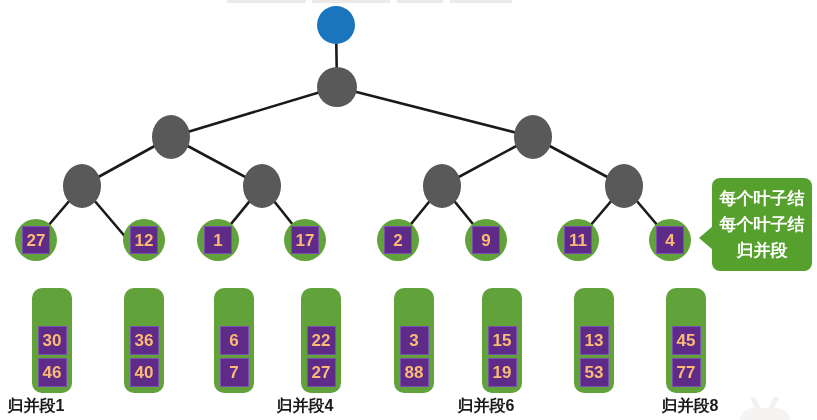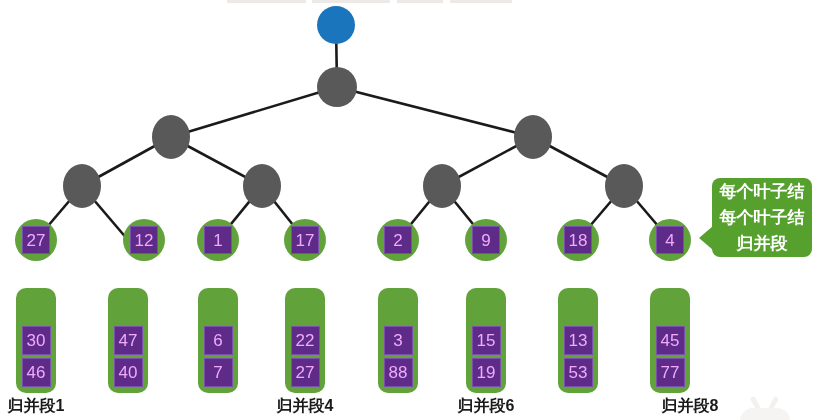--- a/index.html
+++ b/index.html
@@ -15,35 +15,35 @@
   .gnode{position:absolute;width:38px;height:44px;border-radius:50%;background:#595959;}
   .gnode.circle{width:40px;height:40px;}
   .root{position:absolute;width:38px;height:38px;border-radius:50%;background:#1b75bc;}
   .leaf{
     position:absolute;top:219px;width:42px;height:42px;border-radius:50%;background:#61a23b;
     display:flex;align-items:center;justify-content:center;
   }
   .sq{
     display:flex;align-items:center;justify-content:center;
     width:28px;height:28px;background:#5e2b89;border:1px solid #7b50ad;box-sizing:border-box;
-    color:#f0abfc;font-weight:400;font-size:17px;line-height:1;
+    color:#fdba74;font-weight:700;font-size:17px;line-height:1;
   }
   
   .capsule{
     position:absolute;top:288px;width:40px;height:105px;border-radius:10px;background:#61a23b;
-    display:flex;flex-direction:column;align-items:center;gap:3px;box-sizing:border-box;padding-top:38px;
+    display:flex;flex-direction:column;align-items:center;gap:3px;box-sizing:border-box;padding-top:38px;margin-left:16px;
   }
   .capsule .sq{width:29px;height:29px;}
   .seg-label{
     position:absolute;top:396px;width:80px;text-align:center;
     color:#1a1a1a;font-weight:700;font-size:16px;
   }
   
   .callout{
-    position:absolute;left:712px;top:178px;width:100px;height:79px;border-radius:8px;background:#56a02e;
+    position:absolute;left:712px;top:178px;width:100px;height:93px;border-radius:8px;background:#56a02e;
     display:flex;flex-direction:column;justify-content:center;align-items:center;
     color:#ffffff;font-weight:700;font-size:17px;line-height:26px;text-align:center;
   }
   .callout .tail{
     position:absolute;left:-13px;top:48px;width:0;height:0;
     border-top:12px solid transparent;border-bottom:12px solid transparent;border-right:14px solid #56a02e;
   }
   
   .watermark{position:absolute;left:736px;top:396px;width:60px;height:24px;}
   .watermark .head{
@@ -105,32 +105,32 @@
   <div class="leaf" style="left:284px">
       <span class="sq">17</span>
     </div>
   <div class="leaf" style="left:377px">
       <span class="sq">2</span>
     </div>
   <div class="leaf" style="left:465px">
       <span class="sq">9</span>
     </div>
   <div class="leaf" style="left:557px">
-      <span class="sq">18</span>
+      <span class="sq">11</span>
     </div>
   <div class="leaf" style="left:649px">
       <span class="sq">4</span>
     </div>
 
   <div class="capsule" style="left:16px">
     <span class="sq">30</span>
     <span class="sq">46</span>
   </div>
   <div class="capsule" style="left:108px">
-    <span class="sq">47</span>
+    <span class="sq">36</span>
     <span class="sq">40</span>
   </div>
   <div class="capsule" style="left:198px">
     <span class="sq">6</span>
     <span class="sq">7</span>
   </div>
   <div class="capsule" style="left:285px">
     <span class="sq">22</span>
     <span class="sq">27</span>
   </div>

